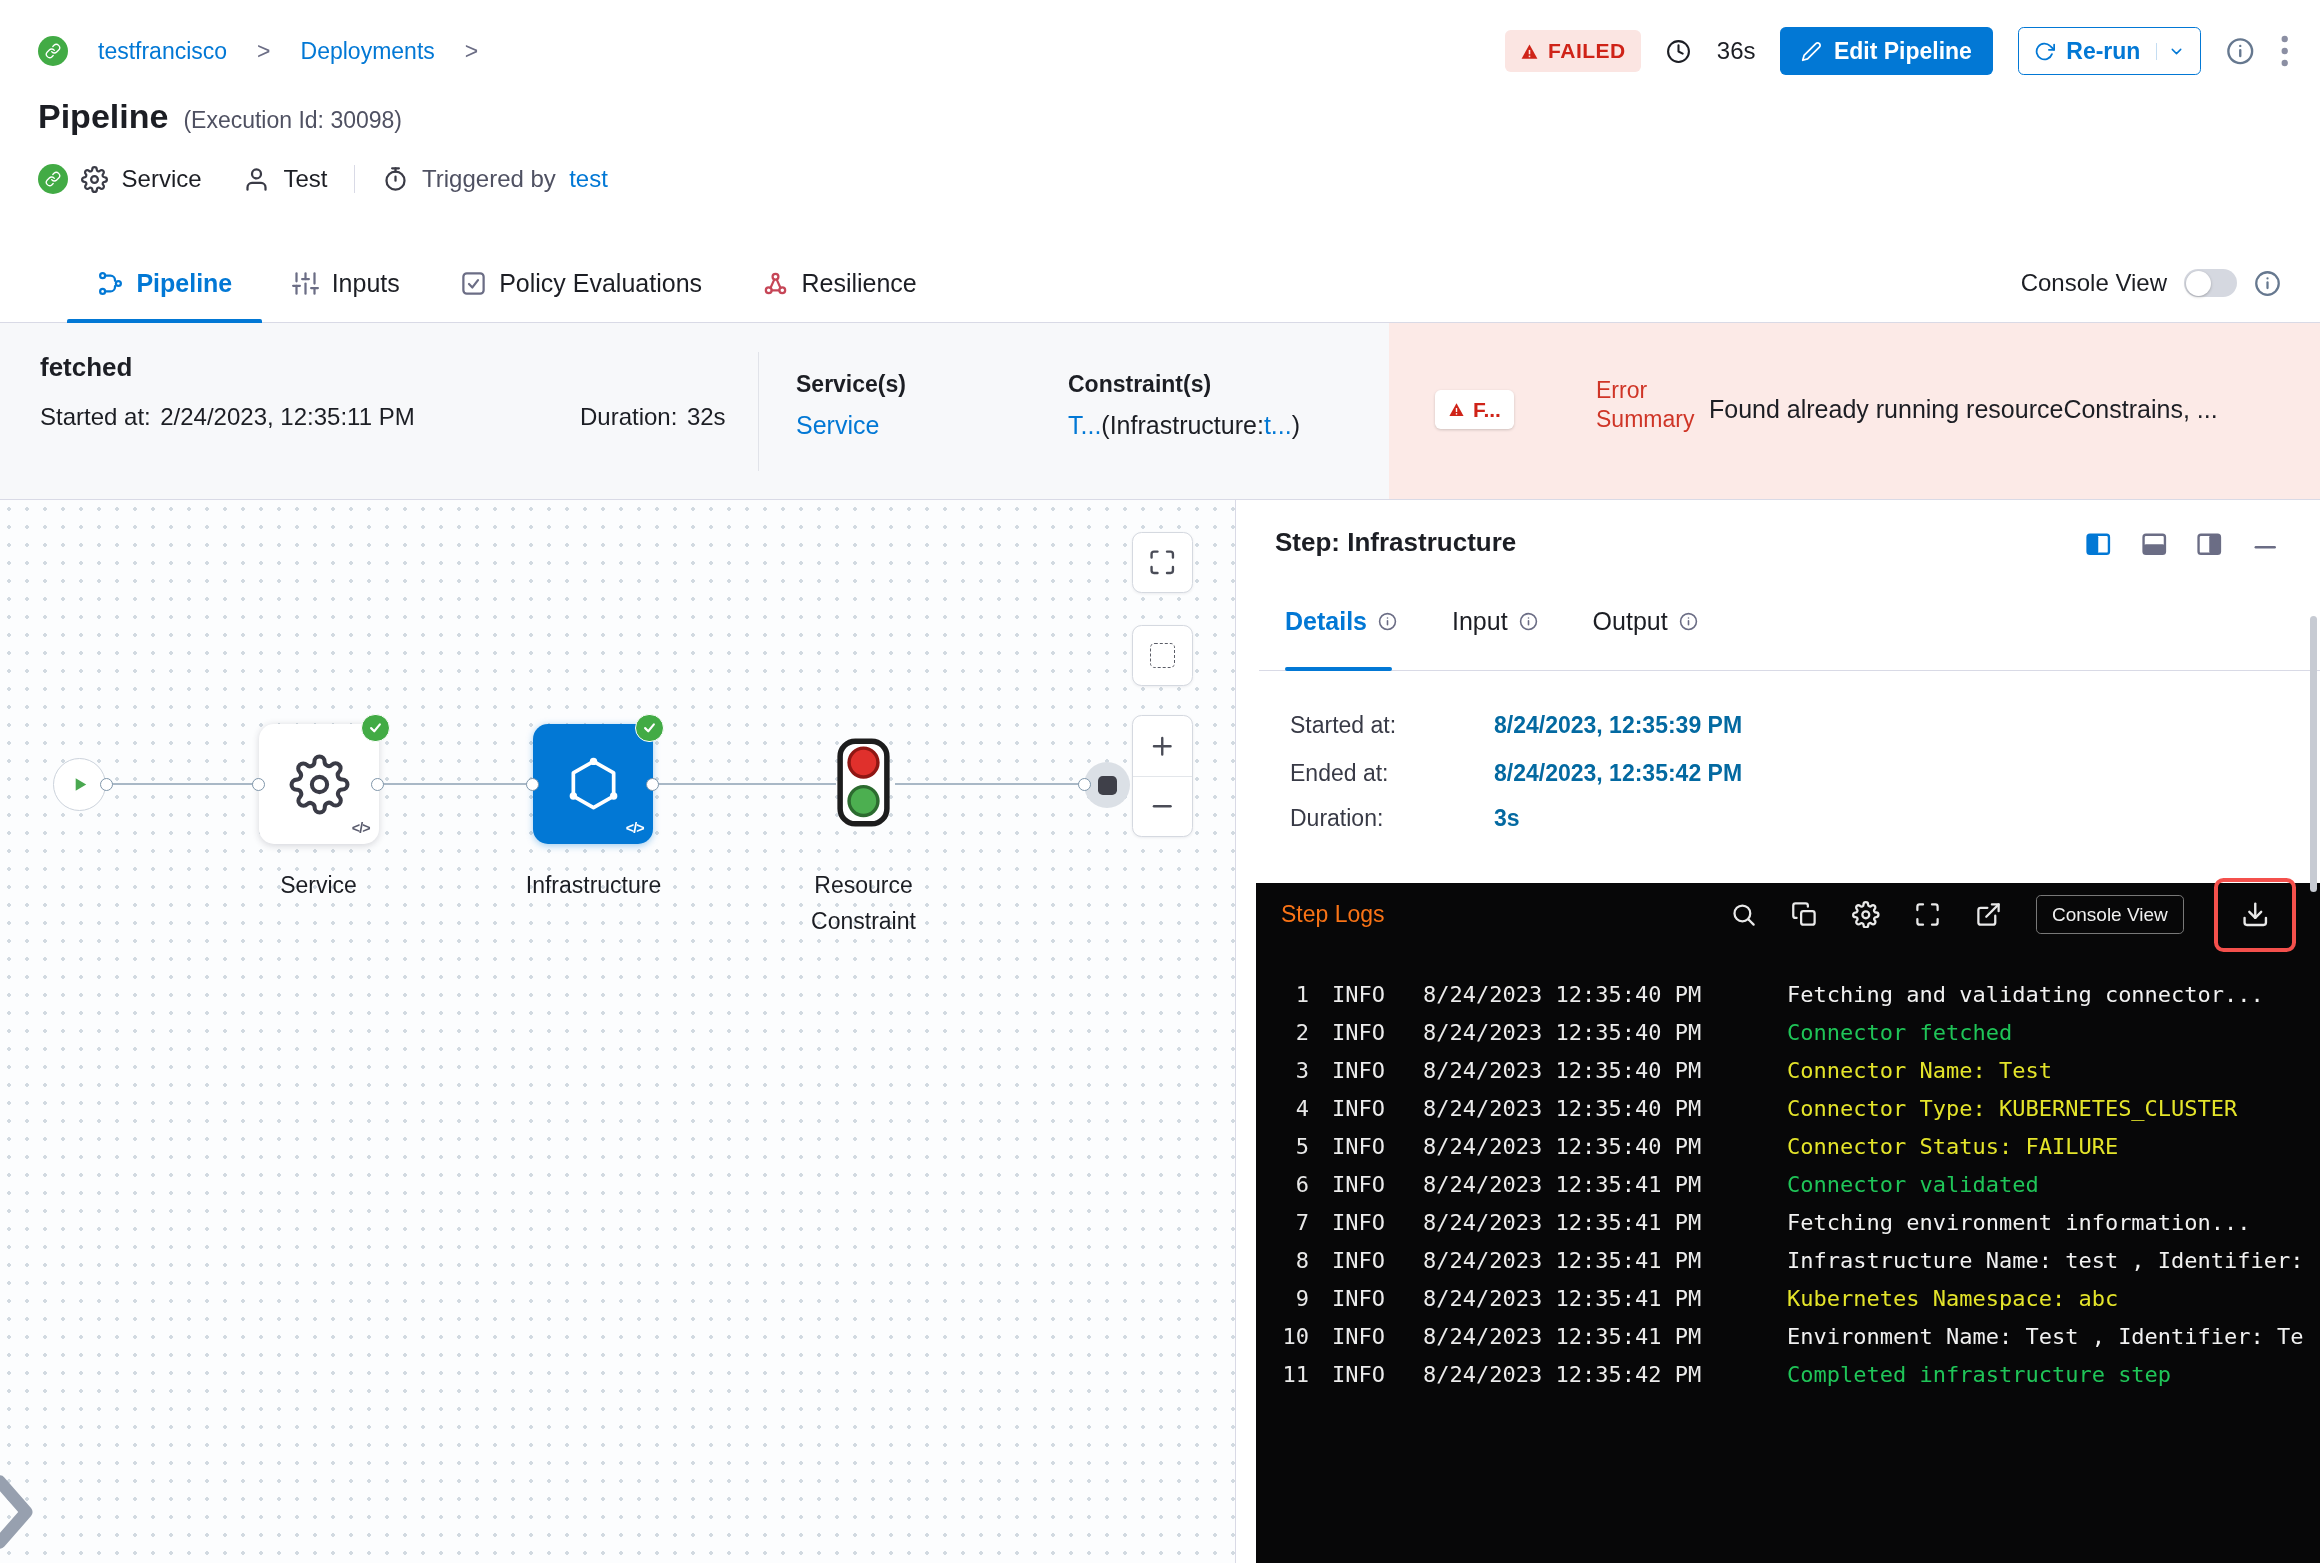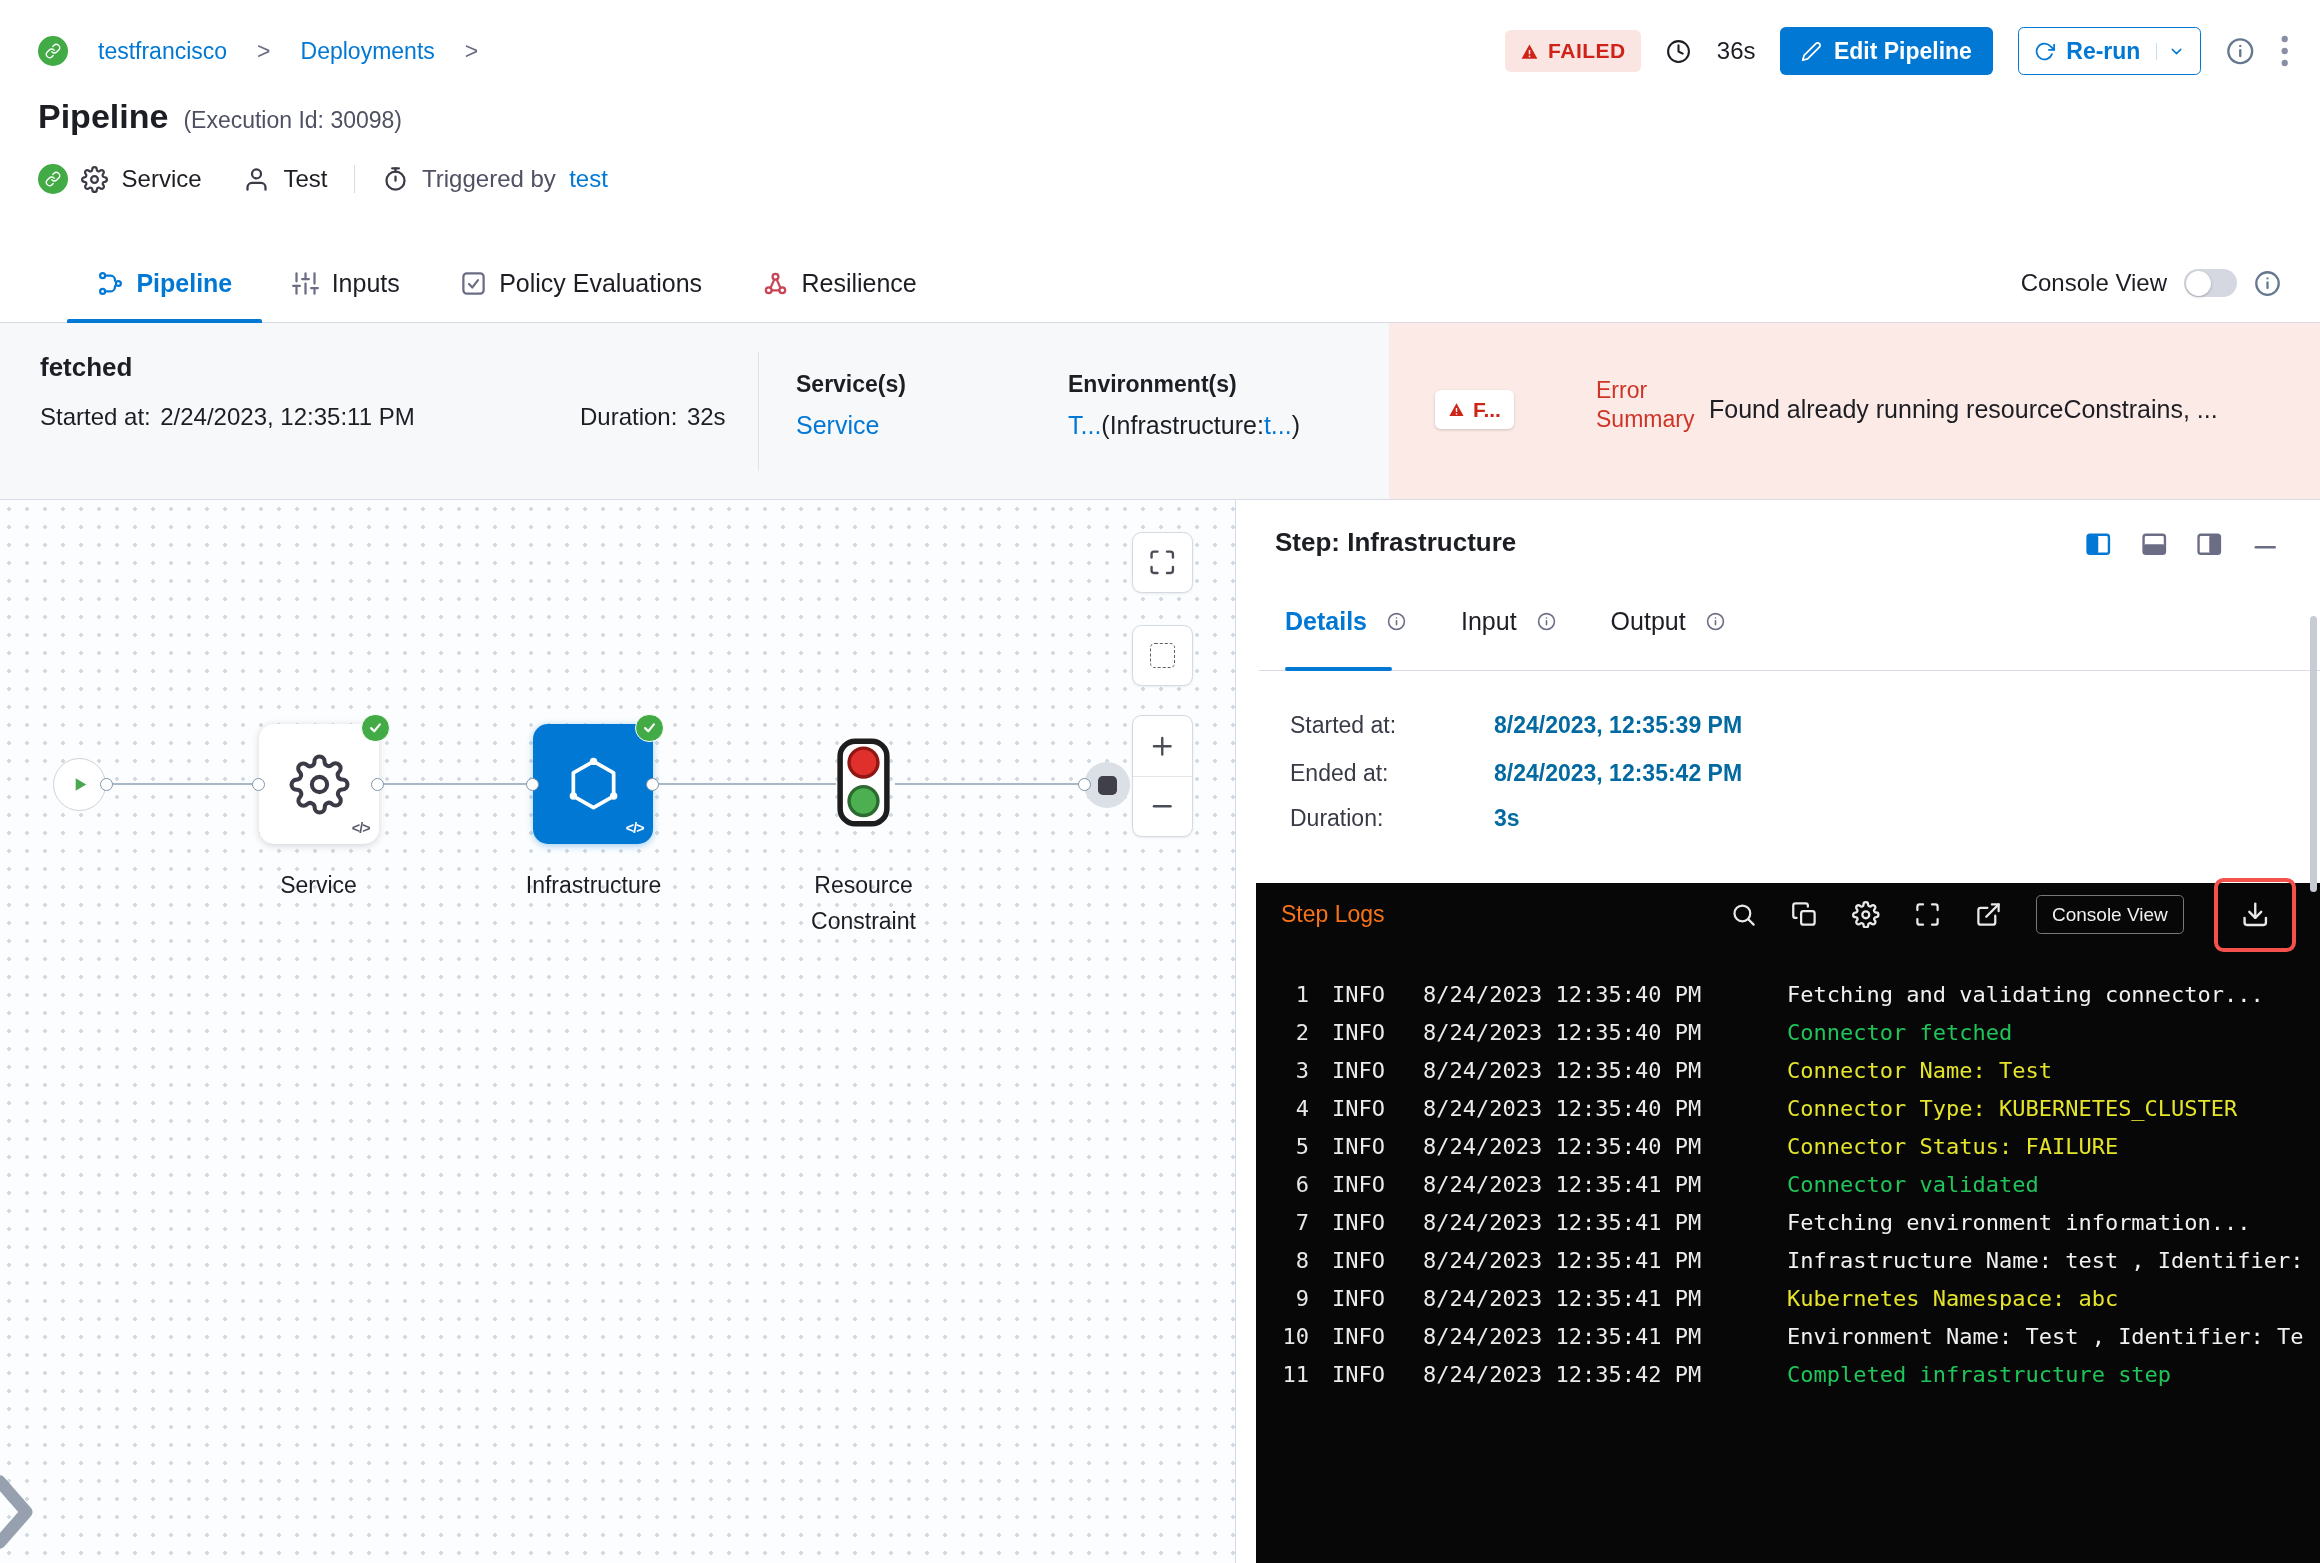--- a/index.html
+++ b/index.html
@@ -79,21 +79,21 @@
   .marquee{width:25px;height:25px;border:1.9px dashed #5a5c66;border-radius:4.8px}
   .collapse-chevron{position:absolute;left:-7.6px;bottom:5.7px;color:#97a0af;cursor:pointer}
 
   
   .panel{position:absolute;left:1236px;top:500px;right:0;bottom:0;background:#fff}
   .panel-title{position:absolute;left:39px;top:27px;font-size:26px;font-weight:bold}
   .layout-icons{position:absolute;right:42px;top:30px;display:flex;align-items:center;gap:27px;color:#6b6d85}
   .layout-icons .li{cursor:pointer}
   .li-active{color:#0278d5}
   .ptabs{position:absolute;left:49px;top:107px;display:flex;gap:55px;font-size:25px}
-  .ptab{display:flex;align-items:center;gap:20px;color:#1c1e24;cursor:pointer}
+  .ptab{display:flex;align-items:center;gap:11px;color:#1c1e24;cursor:pointer}
   .ptab.active{color:#0278d5;font-weight:bold}
   .ptab .iinfo{color:#6b6d85}
   .ptab-rule{position:absolute;left:23px;right:0;top:170px;height:1px;background:#d9dae6}
   .ptab-underline{position:absolute;left:49px;top:167px;width:107px;height:3.8px;background:#0278d5;border-radius:1.9px}
   .detail-row{position:absolute;left:54px;font-size:23px;line-height:28.5px;display:flex}
   .detail-row .dl{width:204px;color:#383a46}
   .detail-row .dv{font-weight:bold;color:#0369a1}
 
   
   .logs{position:absolute;left:20px;top:383px;right:0;bottom:0;background:#070708;color:#ececec}
@@ -291,21 +291,21 @@
     <span>Started at:</span>
       <span>2/24/2023, 12:35:11 PM</span>
   </div>
   <div class="sum-line" style="left:580px">
     <span>Duration:</span>
       <span>32s</span>
   </div>
   <div class="sum-div"></div>
   <div class="sum-col-label" style="left:796px">Service(s)</div>
   <a class="sum-col-value blue" style="left:796px">Service</a>
-  <div class="sum-col-label" style="left:1068px">Environment(s)</div>
+  <div class="sum-col-label" style="left:1068px">Constraint(s)</div>
   <div class="sum-col-value" style="left:1068px">
     <a class="blue">T...</a><span>(Infrastructure:</span><a class="blue">t...</a><span>)</span>
   </div>
   <div class="error-zone">
     <div class="err-badge">
       <svg width="17" height="17" viewBox="0 0 24 24">
           <path d="M12 3L2 21h20L12 3z" fill="#cf2318"></path>
           <rect x="11" y="10" width="2" height="5.5" fill="#fff"></rect>
           <rect x="11" y="17.2" width="2" height="2" fill="#fff"></rect>
         </svg>

